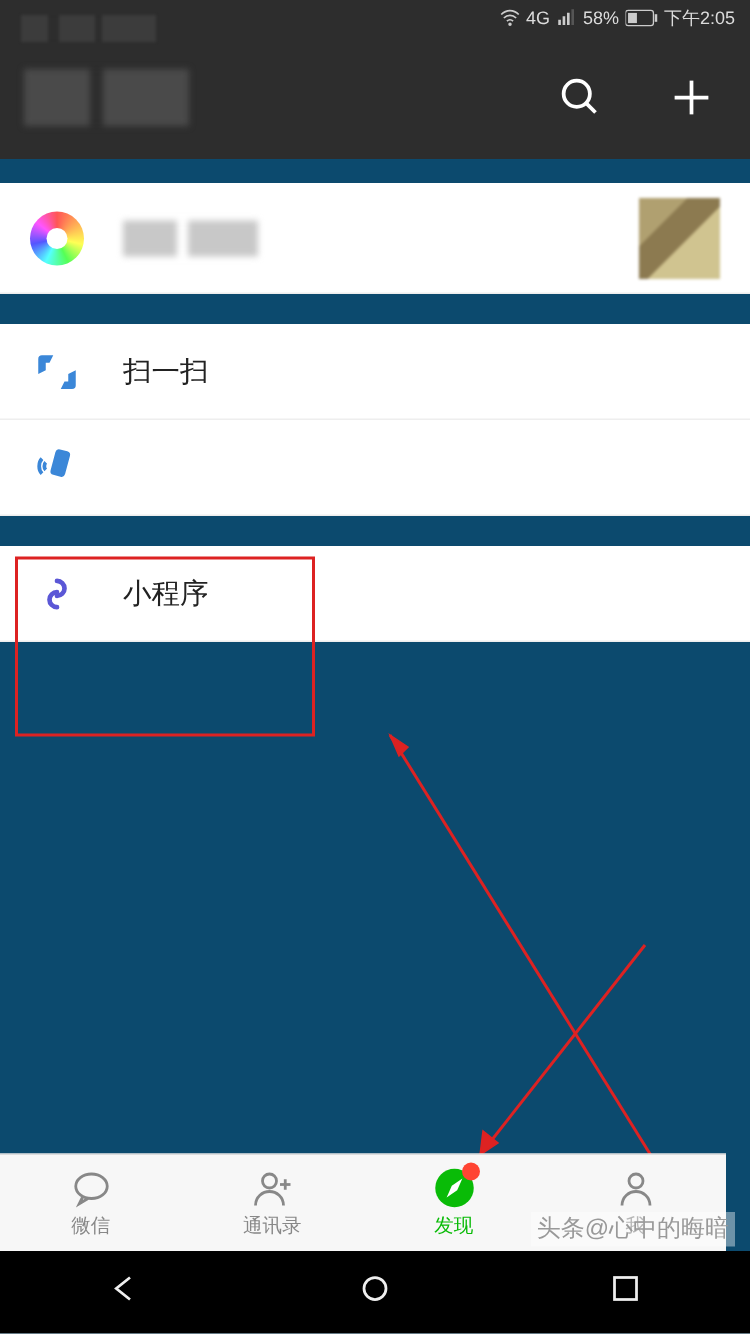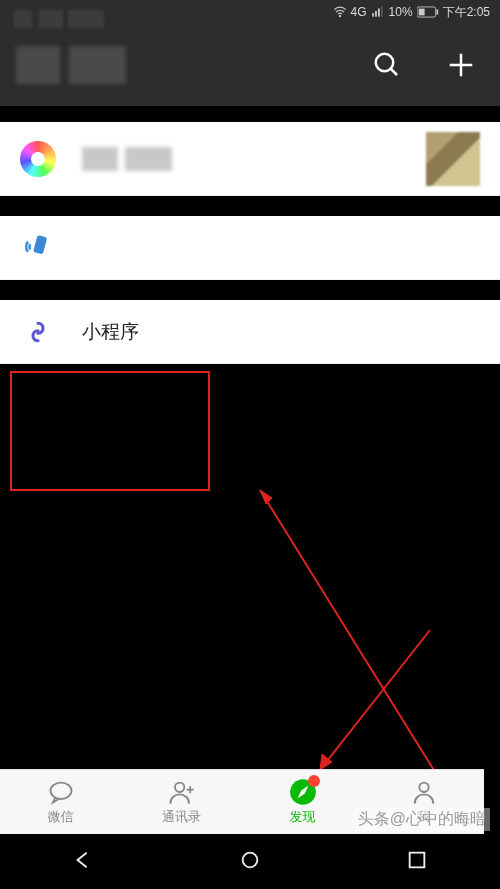--- a/index.html
+++ b/index.html
@@ -1,17 +1,17 @@
 <!DOCTYPE html>
 <html><head>
 <meta charset="utf-8">
 <style>
   * { box-sizing: border-box; margin: 0; padding: 0; }
   html, body { width: 500px; height: 889px; font-family: -apple-system, "Helvetica Neue", Arial, sans-serif; background: #e8e8e8; overflow: hidden; }
-  .screen { width: 500px; height: 889px; position: relative; background: #000000; }
+  .screen { width: 500px; height: 889px; position: relative; background: #0c4a6e; }
 
   
   .status-bar { height: 24px; background: #2d2d2d; color: #dcdcdc; display: flex; align-items: center; justify-content: flex-end; padding: 0 10px; font-size: 12px; gap: 4px; }
   .status-left { position: absolute; left: 14px; top: 10px; width: 90px; height: 18px; background: linear-gradient(90deg,#3c3c3c 0 20%,#2d2d2d 20% 28%,#3c3c3c 28% 55%,#2d2d2d 55% 60%,#3c3c3c 60% 100%); filter: blur(1px); }
   .status-bar .ico { display: inline-flex; align-items: center; }
 
   
   .header { height: 82px; background: #2d2d2d; display: flex; align-items: center; justify-content: space-between; padding: 0 22px 0 16px; }
   .header-title-blur { width: 110px; height: 38px; background: linear-gradient(90deg,#4a4a4a 0 40%,#2d2d2d 40% 48%,#4a4a4a 48% 100%); filter: blur(2px); }
   .header-actions { display: flex; gap: 40px; align-items: center; }
@@ -68,21 +68,21 @@
     </span>
     <span class="ico">4G</span>
     <span class="ico">
       <svg width="14" height="14" viewBox="0 0 24 24">
           <rect x="2" y="14" width="3" height="6" fill="#ccc"></rect>
           <rect x="7" y="10" width="3" height="10" fill="#ccc"></rect>
           <rect x="12" y="6" width="3" height="14" fill="#ccc"></rect>
           <rect x="17" y="2" width="3" height="18" fill="#555"></rect>
         </svg>
     </span>
-    <span class="ico">10%</span>
+    <span class="ico">58%</span>
     <span class="ico">
       <svg width="22" height="12" viewBox="0 0 26 12">
           <rect x="0" y="0" width="22" height="12" rx="2" fill="none" stroke="#ccc"></rect>
           <rect x="2" y="2" width="7" height="8" fill="#ccc"></rect>
           <rect x="23" y="3" width="2" height="6" fill="#ccc"></rect>
         </svg>
     </span>
     <span class="ico">下午2:05</span>
   </div>
 
@@ -110,20 +110,29 @@
     <div class="row-icon">
       <div class="colorwheel"></div>
     </div>
     <div class="row-blur-text"></div>
     <div style="flex:1"></div>
     <div class="row-thumb"></div>
   </div>
 
   <div class="section-gap-lg"></div>
 
+  <div class="row">
+    <div class="row-icon">
+      <svg width="30" height="30" viewBox="0 0 24 24">
+          <path fill="#3b87d8" d="M4 3h6l-2 4H6v4l-4 2V5a2 2 0 0 1 2-2z"></path>
+          <path fill="#3b87d8" d="M20 21h-6l2-4h2v-4l4-2v8a2 2 0 0 1-2 2z"></path>
+        </svg>
+    </div>
+    <div class="row-label">扫一扫</div>
+  </div>
 
   <div class="row">
     <div class="row-icon">
       <svg width="30" height="30" viewBox="0 0 24 24">
           <rect x="9" y="2" width="8" height="14" rx="2" fill="#3b87d8" transform="rotate(15 12 12)"></rect>
           <path d="M4 7c-2 2-2 6 0 8" stroke="#3b87d8" stroke-width="2" fill="none"></path>
           <path d="M6 9c-1 1-1 3 0 4" stroke="#3b87d8" stroke-width="2" fill="none"></path>
         </svg>
     </div>
   </div>

